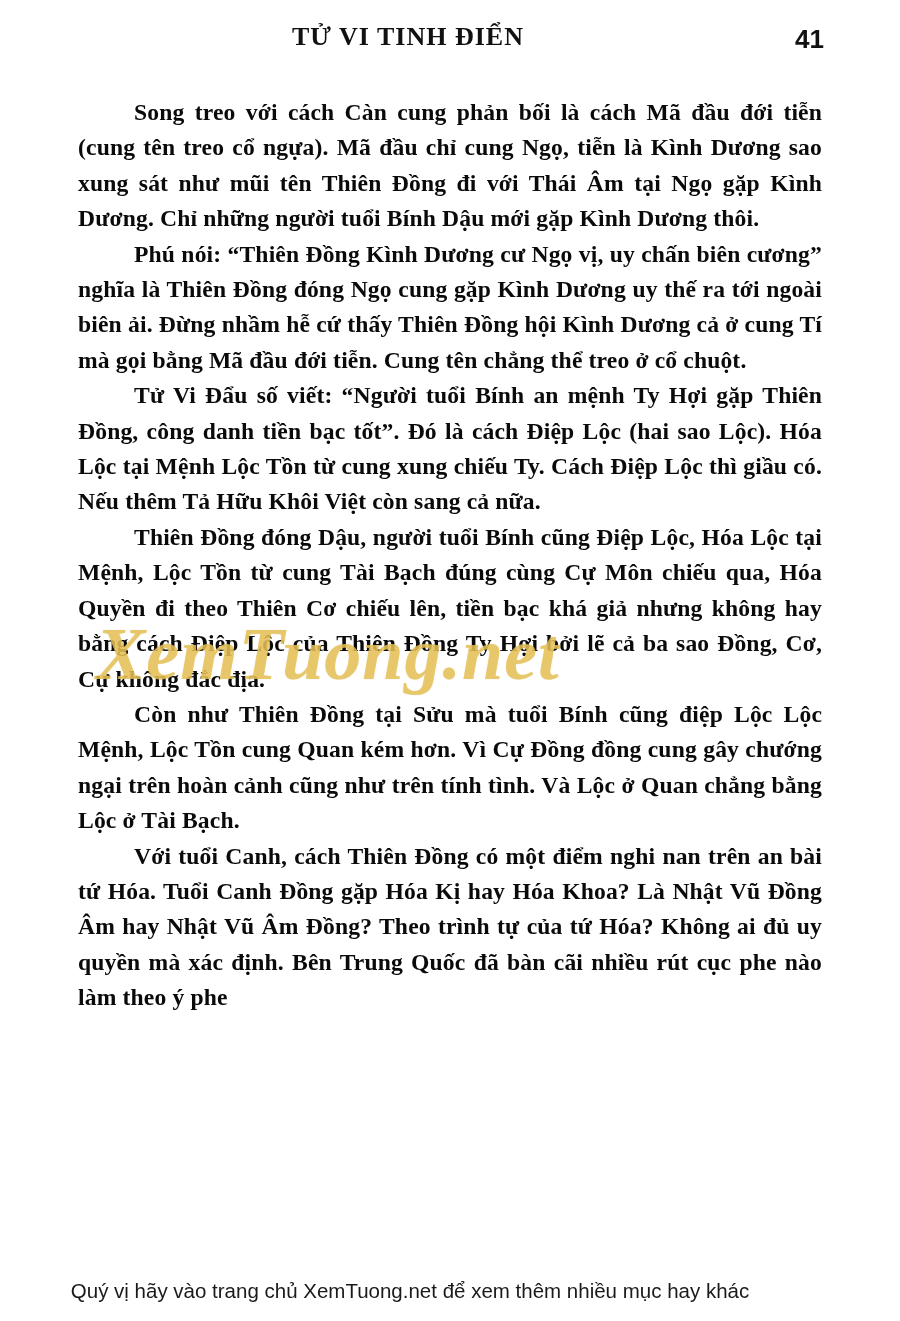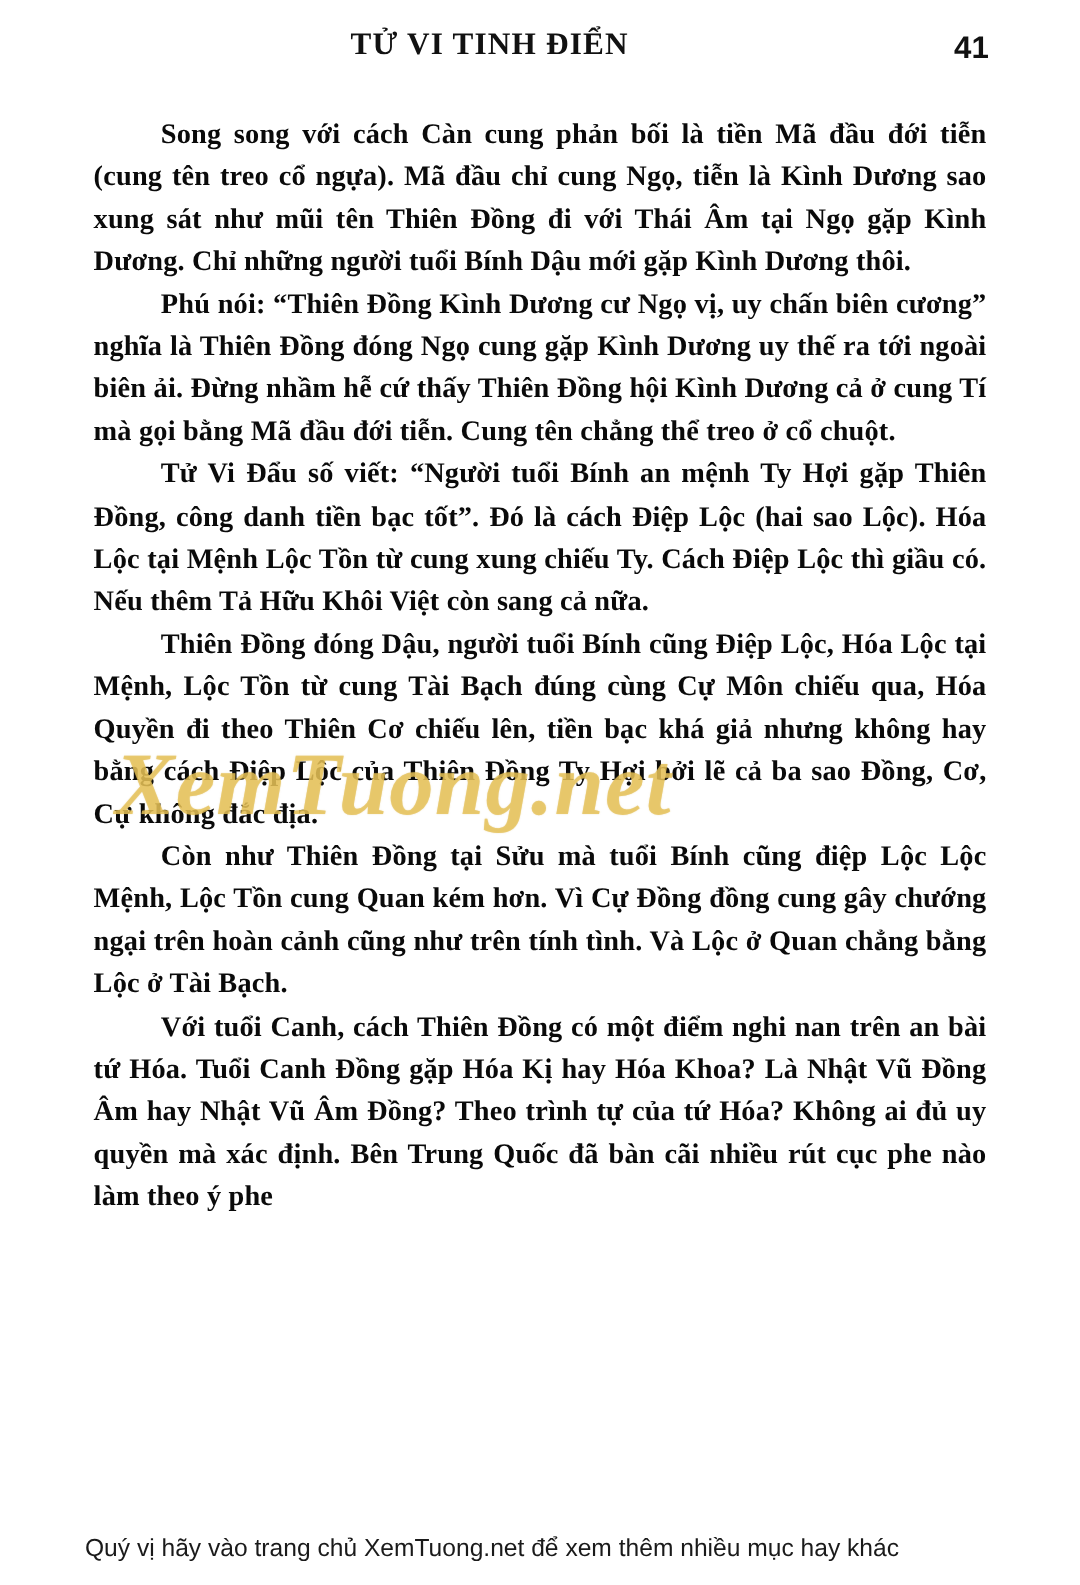--- a/index.html
+++ b/index.html
@@ -110,21 +110,21 @@
 <body>
 
 <div class="page">
 
   <div class="header">
     <div class="header-title">TỬ VI TINH ĐIỂN</div>
     <div class="page-number">41</div>
   </div>
 
   <div class="content">
-    <p class="para">Song song với cách Càn cung phản bối là tiền Mã đầu đới tiễn (cung tên treo cổ ngựa). Mã đầu chỉ cung Ngọ, tiễn là Kình Dương sao xung sát như mũi tên Thiên Đồng đi với Thái Âm tại Ngọ gặp Kình Dương. Chỉ những người tuổi Bính Dậu mới gặp Kình Dương thôi.</p>
+    <p class="para">Song treo với cách Càn cung phản bối là cách Mã đầu đới tiễn (cung tên treo cổ ngựa). Mã đầu chỉ cung Ngọ, tiễn là Kình Dương sao xung sát như mũi tên Thiên Đồng đi với Thái Âm tại Ngọ gặp Kình Dương. Chỉ những người tuổi Bính Dậu mới gặp Kình Dương thôi.</p>
     <p class="para">Phú nói: “Thiên Đồng Kình Dương cư Ngọ vị, uy chấn biên cương” nghĩa là Thiên Đồng đóng Ngọ cung gặp Kình Dương uy thế ra tới ngoài biên ải. Đừng nhầm hễ cứ thấy Thiên Đồng hội Kình Dương cả ở cung Tí mà gọi bằng Mã đầu đới tiễn. Cung tên chẳng thể treo ở cổ chuột.</p>
     <p class="para">Tử Vi Đẩu số viết: “Người tuổi Bính an mệnh Ty Hợi gặp Thiên Đồng, công danh tiền bạc tốt”. Đó là cách Điệp Lộc (hai sao Lộc). Hóa Lộc tại Mệnh Lộc Tồn từ cung xung chiếu Ty. Cách Điệp Lộc thì giầu có. Nếu thêm Tả Hữu Khôi Việt còn sang cả nữa.</p>
     <p class="para">Thiên Đồng đóng Dậu, người tuổi Bính cũng Điệp Lộc, Hóa Lộc tại Mệnh, Lộc Tồn từ cung Tài Bạch đúng cùng Cự Môn chiếu qua, Hóa Quyền đi theo Thiên Cơ chiếu lên, tiền bạc khá giả nhưng không hay bằng cách Điệp Lộc của Thiên Đồng Ty Hợi bởi lẽ cả ba sao Đồng, Cơ, Cự không đắc địa.</p>
     <p class="para">Còn như Thiên Đồng tại Sửu mà tuổi Bính cũng điệp Lộc Lộc Mệnh, Lộc Tồn cung Quan kém hơn. Vì Cự Đồng đồng cung gây chướng ngại trên hoàn cảnh cũng như trên tính tình. Và Lộc ở Quan chẳng bằng Lộc ở Tài Bạch.</p>
     <p class="para">Với tuổi Canh, cách Thiên Đồng có một điểm nghi nan trên an bài tứ Hóa. Tuổi Canh Đồng gặp Hóa Kị hay Hóa Khoa? Là Nhật Vũ Đồng Âm hay Nhật Vũ Âm Đồng? Theo trình tự của tứ Hóa? Không ai đủ uy quyền mà xác định. Bên Trung Quốc đã bàn cãi nhiều rút cục phe nào làm theo ý phe</p>
   </div>
 
   <div class="watermark">
     <div class="watermark-text">XemTuong.net</div>
   </div>

